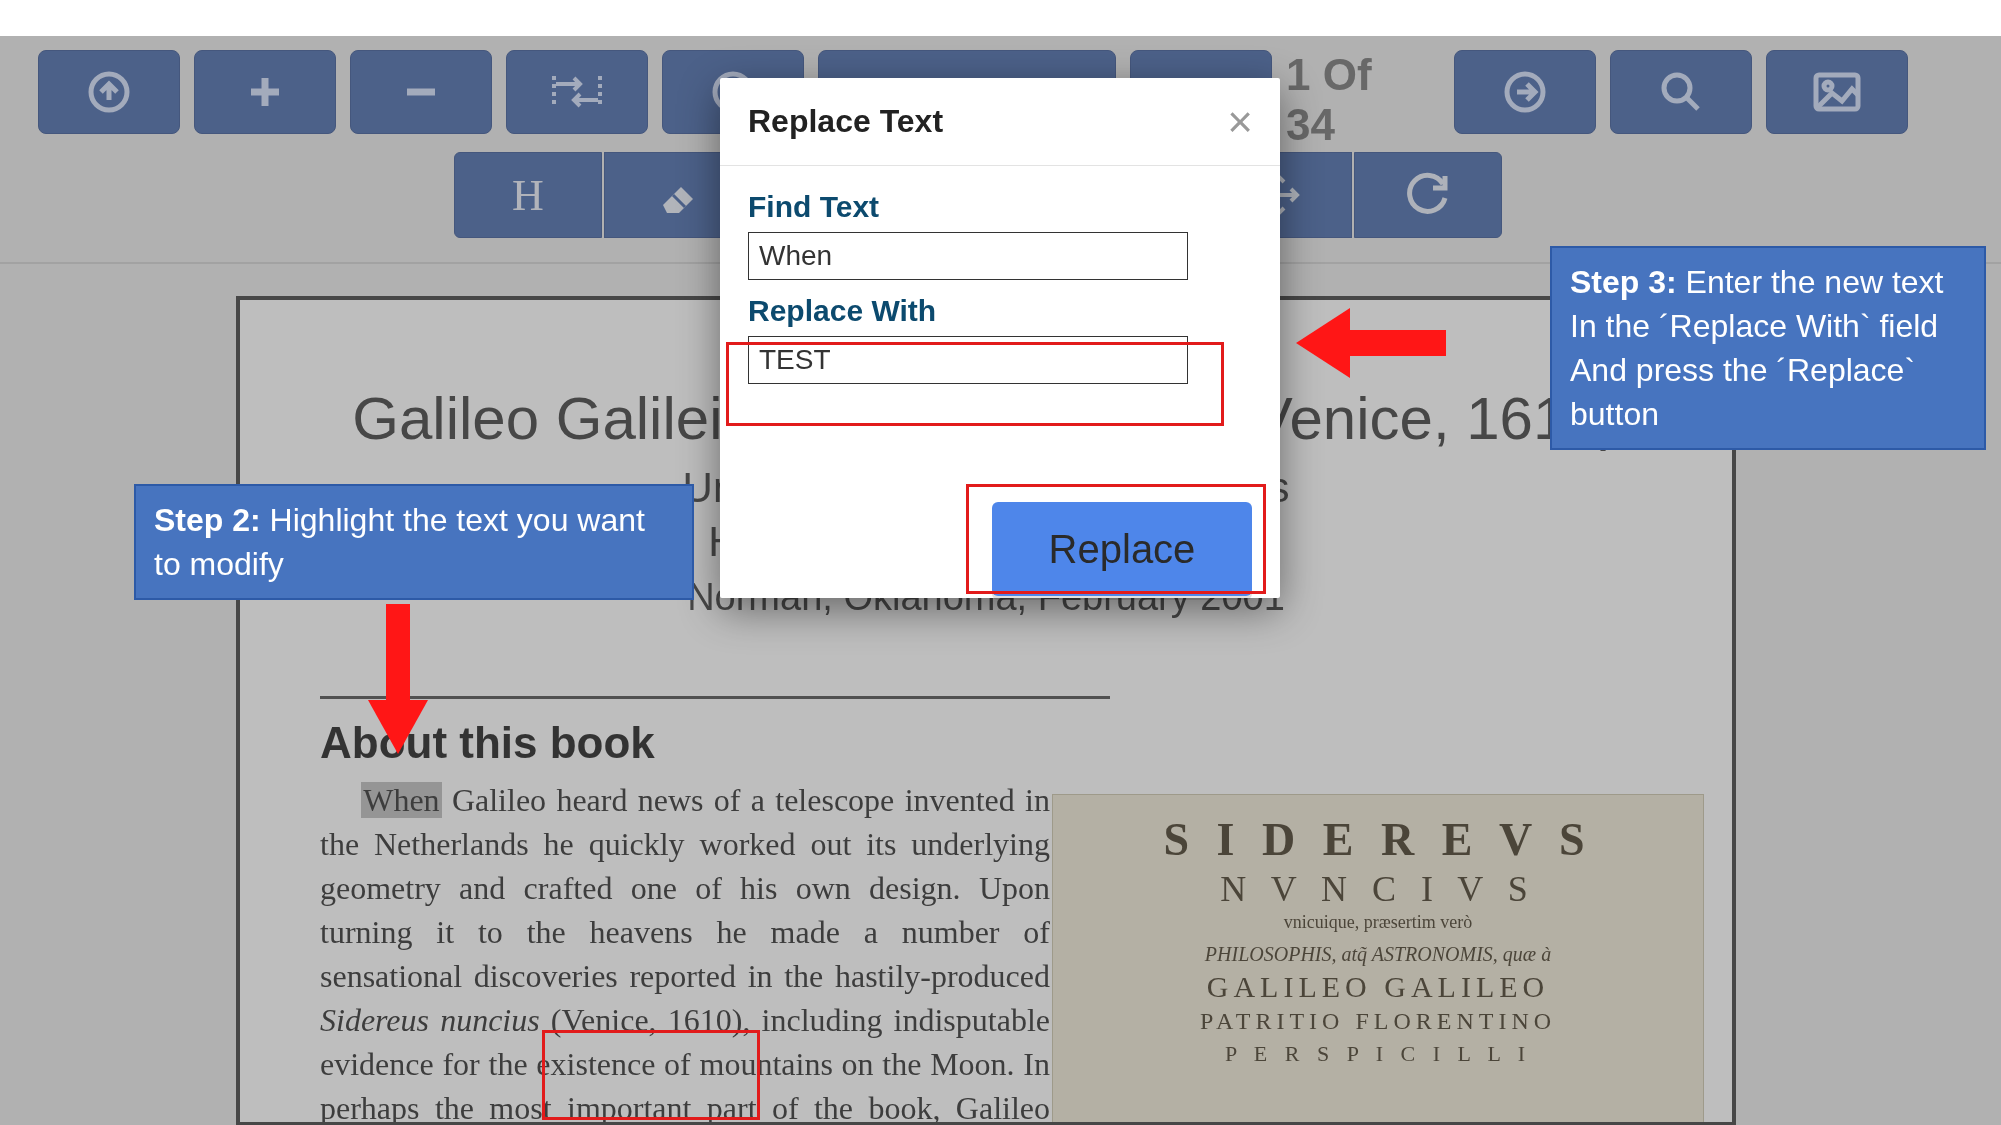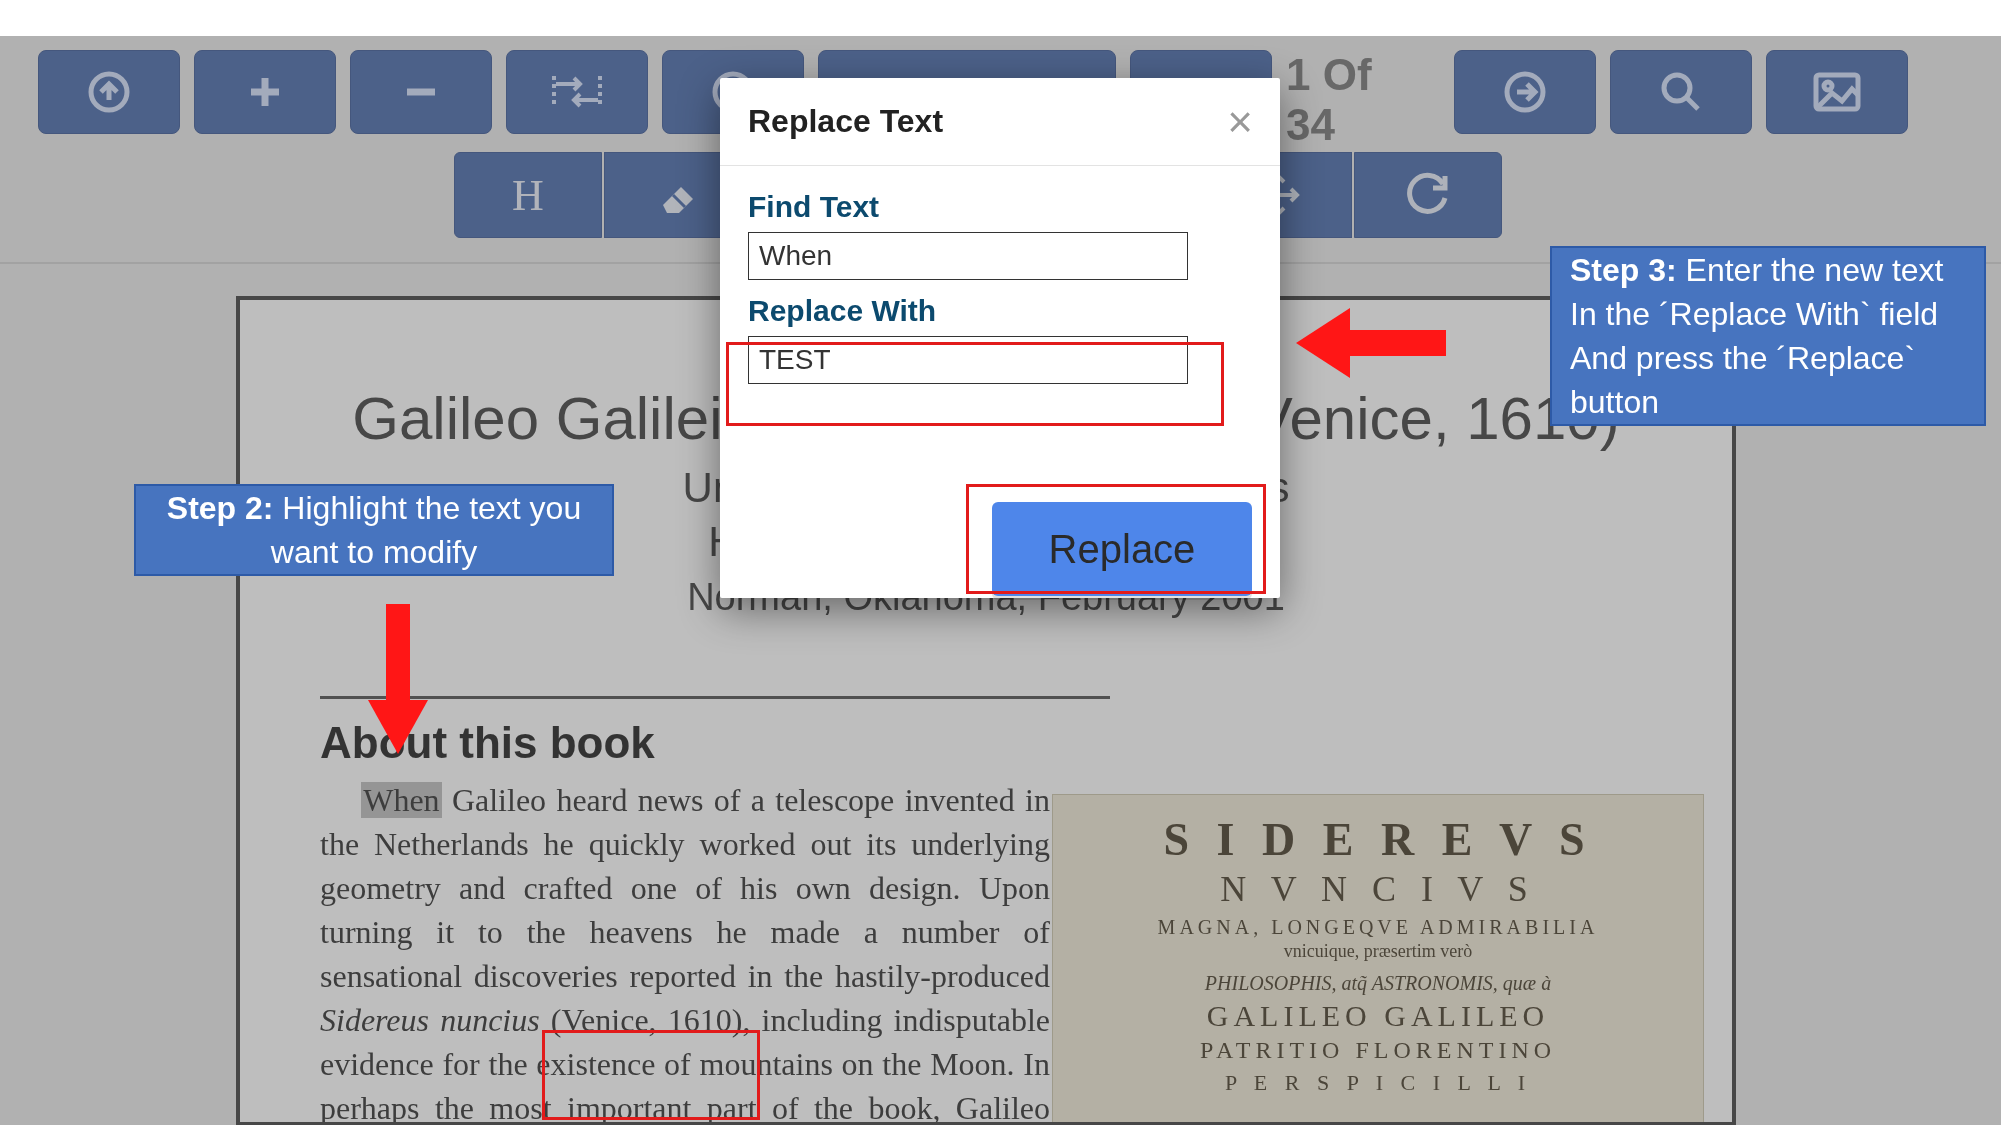--- a/index.html
+++ b/index.html
@@ -60,21 +60,21 @@
   .modal-close { position:absolute; right:18px; top:22px; width:44px; height:44px; color:#999; font-size:44px; line-height:44px; text-align:center; cursor:pointer; }
   .modal-body { padding:18px 28px 0 28px; }
   .modal-label { font-size:30px; font-weight:700; color:#0c4a6e; margin-top:6px; margin-bottom:8px; }
   .modal-input { width:440px; height:48px; border:1px solid #333; font-size:28px; padding:4px 10px; font-family:Arial, sans-serif; color:#333; background:#fff; }
   .modal-replace-btn { position:absolute; left:272px; top:424px; width:260px; height:94px; background:#4e86ea; color:#2a2a2a; font-size:40px; border:none; border-radius:6px; box-shadow:0 4px 0 rgba(0,0,0,0.12); cursor:pointer; }
 
   
   .redbox { position:absolute; border:3px solid #e21b1b; background:transparent; }
 
   
-  .callout { position:absolute; background:#4774bf; border:2px solid #2d5aa7; color:#fff; font-size:32px; line-height:44px; padding:0 18px; }
+  .callout { position:absolute; background:#4774bf; border:2px solid #2d5aa7; color:#fff; font-size:32px; line-height:44px; padding:12px 18px; }
   .callout b { font-weight:700; }
 
   
   .arrow { position:absolute; }
 </style>
 </head>
 <body>
 
 <div class="stage">
   <div class="top-strip"></div>
@@ -173,21 +173,20 @@
       <div class="doc-sub2">History of Science Collections</div>
       <div class="doc-sub3">Norman, Oklahoma, February 2001</div>
       <div class="rule"></div>
       <div class="about-h">About this book</div>
       <div class="about-body">
         &nbsp;&nbsp;&nbsp;&nbsp;<span class="hl-when">When</span><span> Galileo heard news of a telescope invented in the Netherlands he quickly worked out its underlying geometry and crafted one of his own design.  Upon turning it to the heavens he made a number of sensational discoveries reported in the hastily-produced </span><span class="em">Sidereus nuncius</span><span> (Venice, 1610), including indisputable evidence for the existence of mountains on the Moon.  In perhaps the most important part of the book, Galileo identified the four satellites of Jupiter now known as the Galilean Moons, and described them</span>
       </div>
       <div class="titlepage">
         <div class="tp-l1">S I D E R E V S</div>
         <div class="tp-l2">N V N C I V S</div>
-        <div class="tp-l3">MAGNA, LONGEQVE ADMIRABILIA</div>
         <div class="tp-l5">vnicuique, præsertim verò</div>
         <div class="tp-l6">PHILOSOPHIS, atq̃ ASTRONOMIS, quæ à</div>
         <div class="tp-l7">GALILEO GALILEO</div>
         <div class="tp-l8">PATRITIO FLORENTINO</div>
         <div class="tp-l10">P E R S P I C I L L I</div>
       </div>
     </div>
   </div>
 
   <div class="dim"></div>
@@ -207,21 +206,21 @@
       <div class="modal-label" style="margin-top:14px;">Replace With</div>
       <input class="modal-input" value="TEST" style="">
     </div>
     <button class="modal-replace-btn">Replace</button>
   </div>
 
   <div class="redbox" style="left:726px; top:342px; width:498px; height:84px;"></div>
 
   <div class="redbox" style="left:966px; top:484px; width:300px; height:110px;"></div>
 
-  <div class="callout" style="left:134px; top:484px; width:480px;text-align:center;">
+  <div class="callout" style="left:134px; top:484px; width:560px;">
     <b>Step 2:</b><span> Highlight the text you want to modify</span>
   </div>
 
   <svg class="arrow" style="left:368px; top:604px;" width="60" height="150" viewBox="0 0 60 150">
     <rect x="18" y="0" width="24" height="100" fill="#ff1616"></rect>
     <polygon points="0,96 60,96 30,150" fill="#ff1616"></polygon>
   </svg>
 
   <div class="callout" style="left:1550px; top:246px; width:436px;">
     <b>Step 3:</b><span> Enter the new text In the ´Replace With` field And press the ´Replace` button</span>

